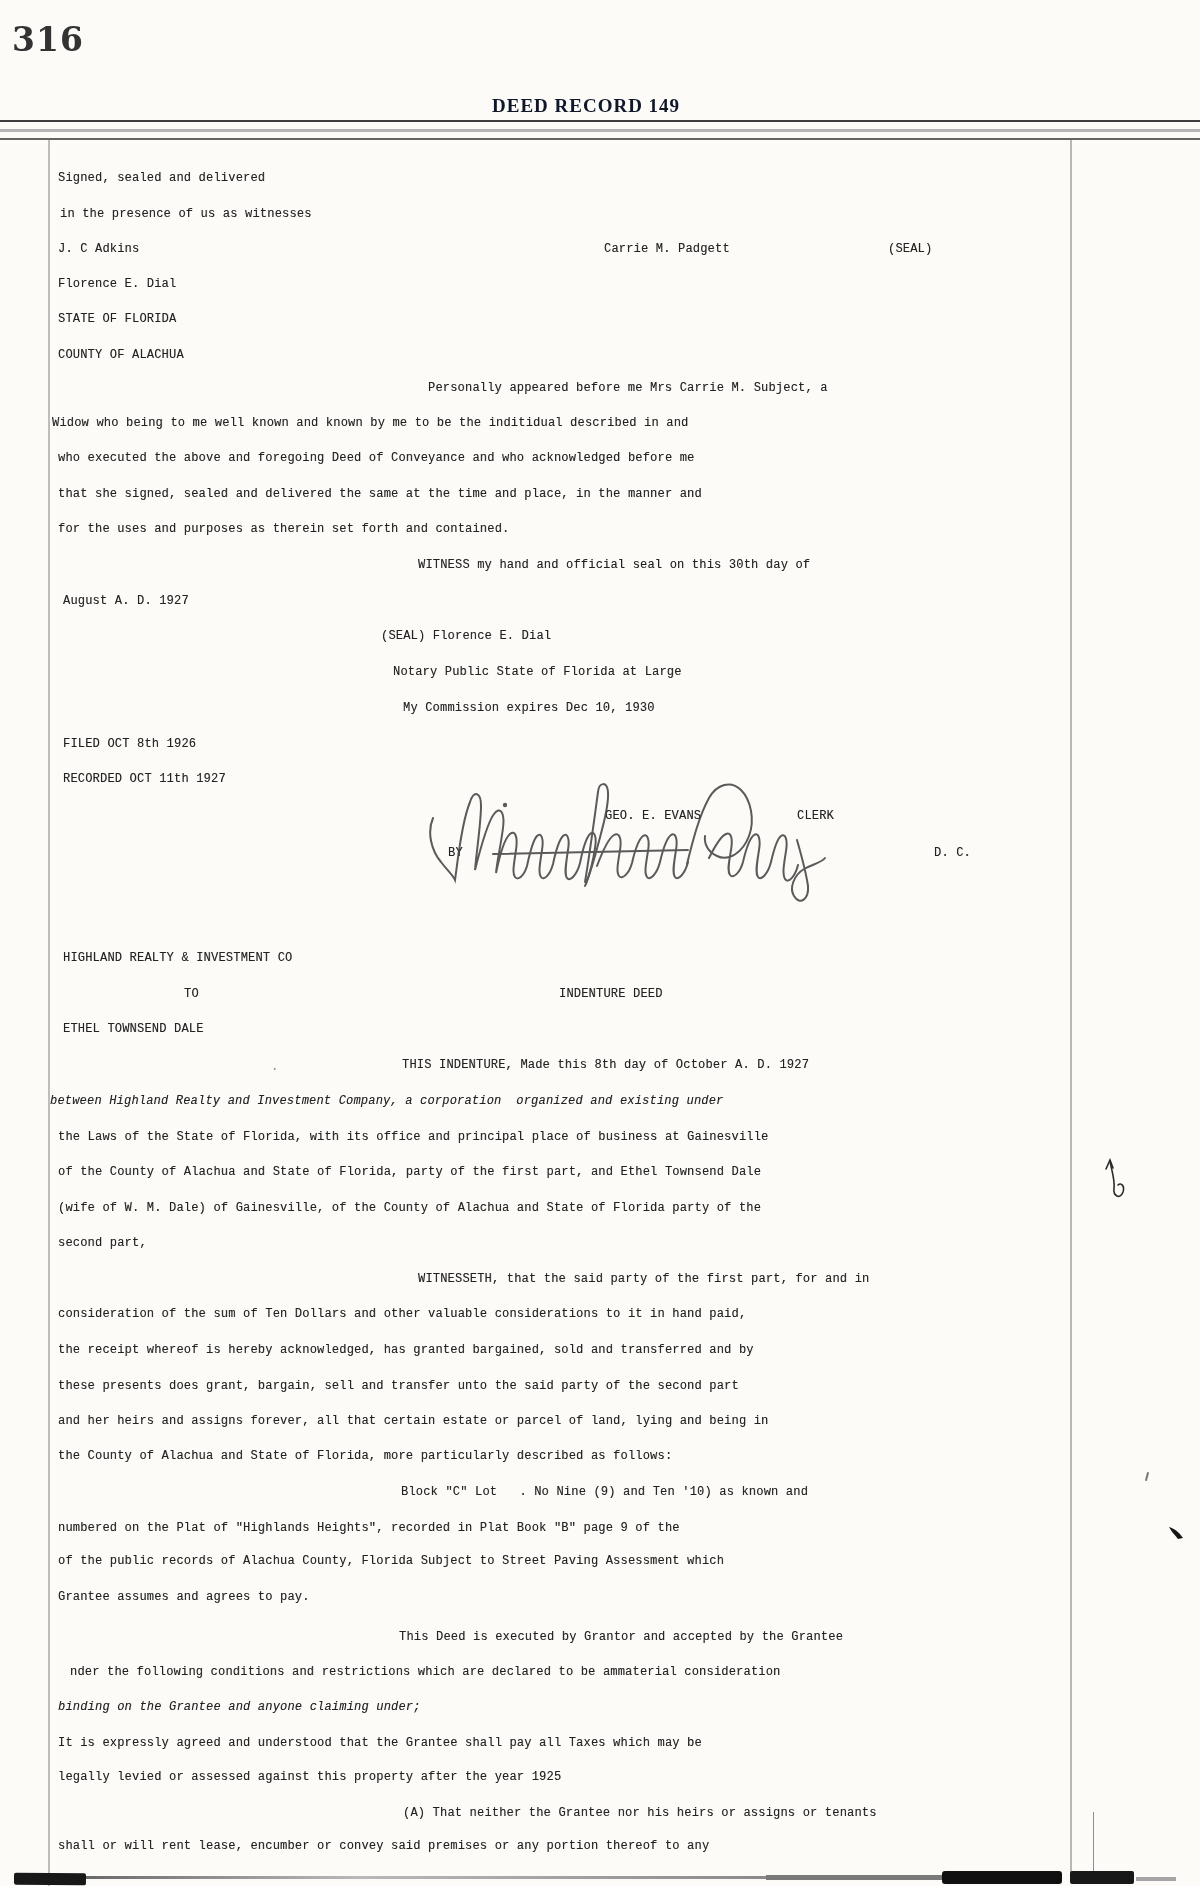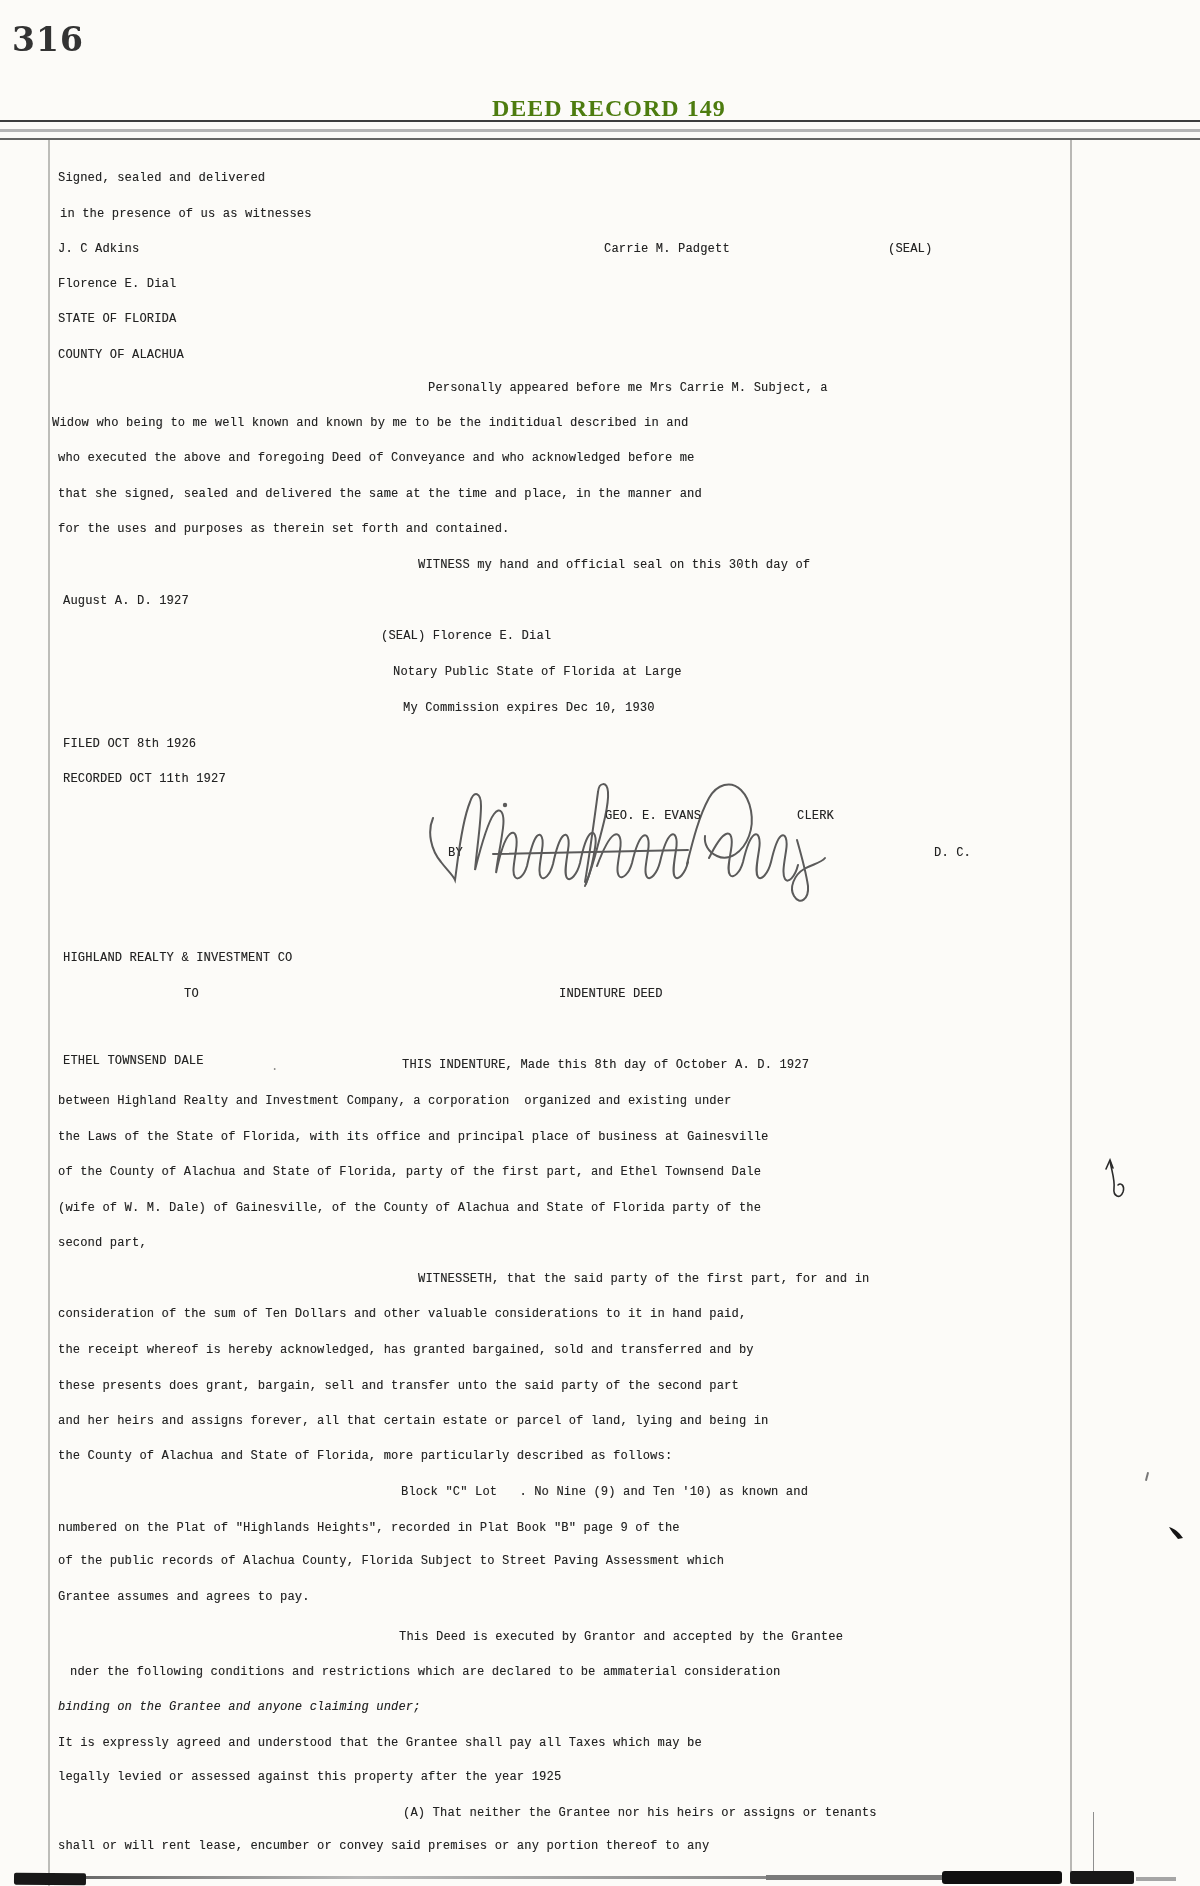--- a/index.html
+++ b/index.html
@@ -13,21 +13,21 @@
   .page{position:relative;width:1200px;height:1886px;background:var(--paper);overflow:hidden;}
 
   .page-number{
     position:absolute;left:12px;top:20px;
     font-family:"DejaVu Serif","Liberation Serif",serif;
     font-weight:700;font-size:33px;color:#333;letter-spacing:1px;
   }
   .header-title{
     position:absolute;left:492px;top:95px;
     font-family:"Liberation Serif","DejaVu Serif",serif;
-    font-weight:700;font-size:24px;letter-spacing:1px;color:#4d7c0f;
+    font-weight:700;font-size:19px;letter-spacing:1px;color:#0f172a;
   }
   .hrule{position:absolute;left:0;width:1200px;}
   .hrule-1{top:120px;height:2px;background:var(--rule-dark);}
   .hrule-2{top:129px;height:3px;background:var(--rule-light);}
   .hrule-3{top:138px;height:2px;background:#4a4a4a;opacity:.85;}
 
   .vrule{position:absolute;background:#a8a8a4;}
   .vrule-left{left:48px;top:140px;width:2px;height:1746px;opacity:.75;}
   .vrule-right{left:1070px;top:140px;width:2px;height:1732px;opacity:.8;}
   .vrule-right-short{left:1093px;top:1812px;width:1px;height:62px;background:#8f8f8f;}
@@ -91,24 +91,24 @@
       <div class="tl" style="left: 403px; top: 698px;">My Commission expires Dec 10, 1930</div>
       <div class="tl" style="left: 63px; top: 734px;">FILED OCT 8th 1926</div>
       <div class="tl" style="left: 63px; top: 769px;">RECORDED OCT 11th 1927</div>
       <div class="tl" style="left: 605px; top: 806px;">GEO. E. EVANS</div>
       <div class="tl" style="left: 797px; top: 806px;">CLERK</div>
       <div class="tl" style="left: 448px; top: 843px;">BY</div>
       <div class="tl" style="left: 934px; top: 843px;">D. C.</div>
       <div class="tl" style="left: 63px; top: 948px;">HIGHLAND REALTY &amp; INVESTMENT CO</div>
       <div class="tl" style="left: 184px; top: 984px;">TO</div>
       <div class="tl" style="left: 559px; top: 984px;">INDENTURE DEED</div>
-      <div class="tl" style="left: 63px; top: 1019px; margin-top: 32px;">ETHEL TOWNSEND DALE</div>
+      <div class="tl" style="left: 63px; top: 1019px;">ETHEL TOWNSEND DALE</div>
       <div class="tl faint" style="left: 271px; top: 1057px;">.</div>
       <div class="tl" style="left: 402px; top: 1055px;">THIS INDENTURE, Made this 8th day of October A. D. 1927</div>
-      <div class="tl" style="left: 58px; top: 1091px;">between Highland Realty and Investment Company, a corporation  organized and existing under</div>
+      <div class="tl" style="left: 50px; top: 1091px; font-style: italic;">between Highland Realty and Investment Company, a corporation  organized and existing under</div>
       <div class="tl" style="left: 58px; top: 1127px;">the Laws of the State of Florida, with its office and principal place of business at Gainesville</div>
       <div class="tl" style="left: 58px; top: 1162px;">of the County of Alachua and State of Florida, party of the first part, and Ethel Townsend Dale</div>
       <div class="tl" style="left: 58px; top: 1198px;">(wife of W. M. Dale) of Gainesville, of the County of Alachua and State of Florida party of the</div>
       <div class="tl" style="left: 58px; top: 1233px;">second part,</div>
       <div class="tl" style="left: 418px; top: 1269px;">WITNESSETH, that the said party of the first part, for and in</div>
       <div class="tl" style="left: 58px; top: 1304px;">consideration of the sum of Ten Dollars and other valuable considerations to it in hand paid,</div>
       <div class="tl" style="left: 58px; top: 1340px;">the receipt whereof is hereby acknowledged, has granted bargained, sold and transferred and by</div>
       <div class="tl" style="left: 58px; top: 1376px;">these presents does grant, bargain, sell and transfer unto the said party of the second part</div>
       <div class="tl" style="left: 58px; top: 1411px;">and her heirs and assigns forever, all that certain estate or parcel of land, lying and being in</div>
       <div class="tl" style="left: 58px; top: 1446px;">the County of Alachua and State of Florida, more particularly described as follows:</div>

